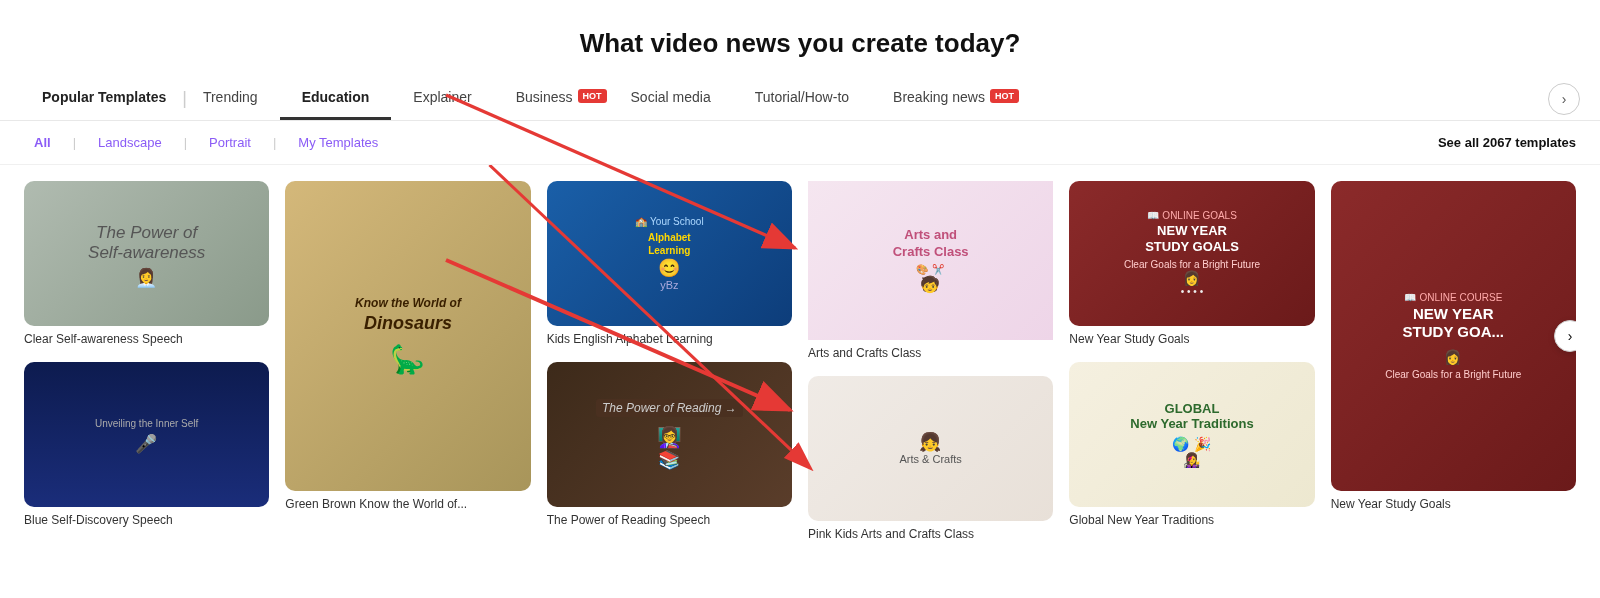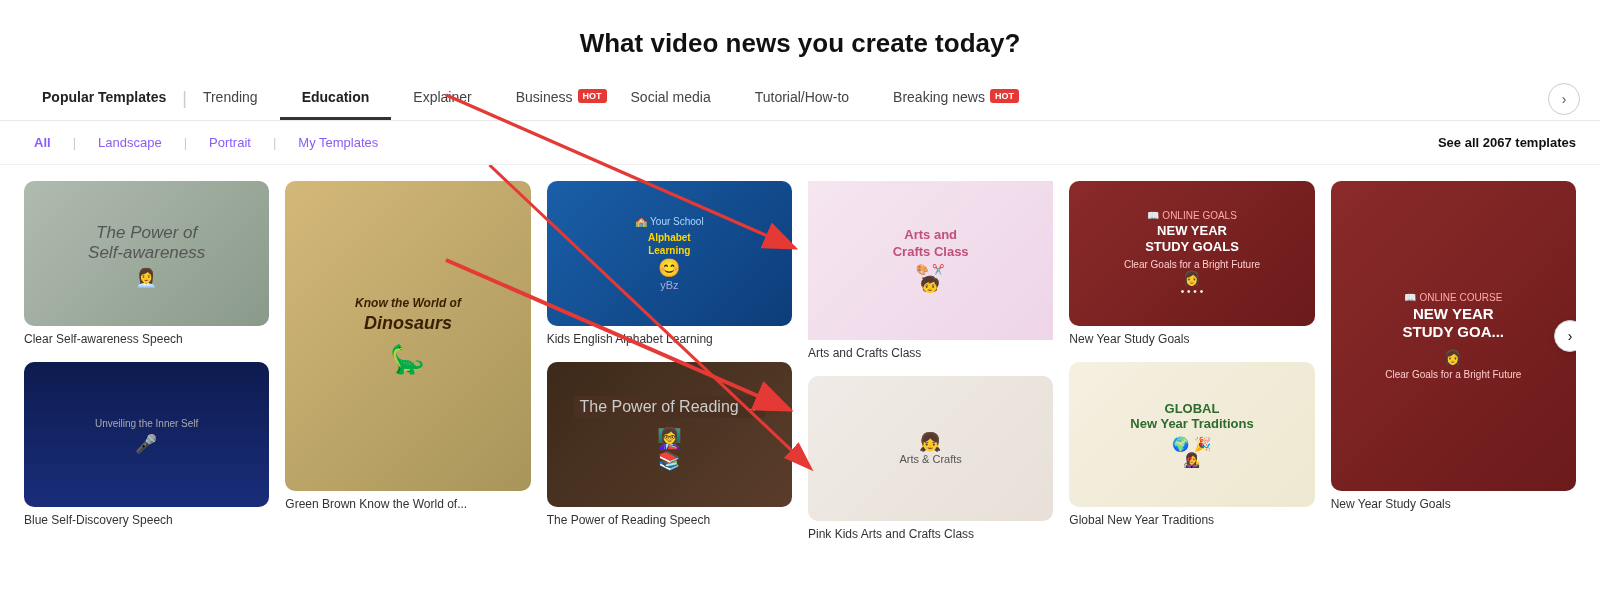--- a/index.html
+++ b/index.html
@@ -359,21 +359,21 @@
               <div style="font-size:10px; color:#ffd700; font-weight:700; line-height:1.3;">Alphabet<br>Learning</div>
               <div style="font-size:18px;">😊</div>
               <div style="font-size:11px; color:#aad;">yBz</div>
             </div>
           </div>
           <div class="template-label">Kids English Alphabet Learning</div>
         </div>
         <div class="template-card">
           <div class="thumb-reading">
             <div style="text-align:center; padding:4px;">
-              <div style="font-size:16px; color:#ccc; background:#4a3020; padding:2px 6px; border-radius:3px; margin-bottom:4px; display:inline-block;">The Power of Reading →</div>
+              <div style="font-size:12px; color:#ccc; background:#4a3020; padding:2px 6px; border-radius:3px; margin-bottom:4px; display:inline-block;font-style:italic;">The Power of Reading →</div>
               <div style="font-size:20px; margin-top:4px;">👩‍🏫</div>
               <div style="font-size:18px;">📚</div>
             </div>
           </div>
           <div class="template-label">The Power of Reading Speech</div>
         </div>
       </div>
 
       <div class="template-col">
         <div class="template-card">

